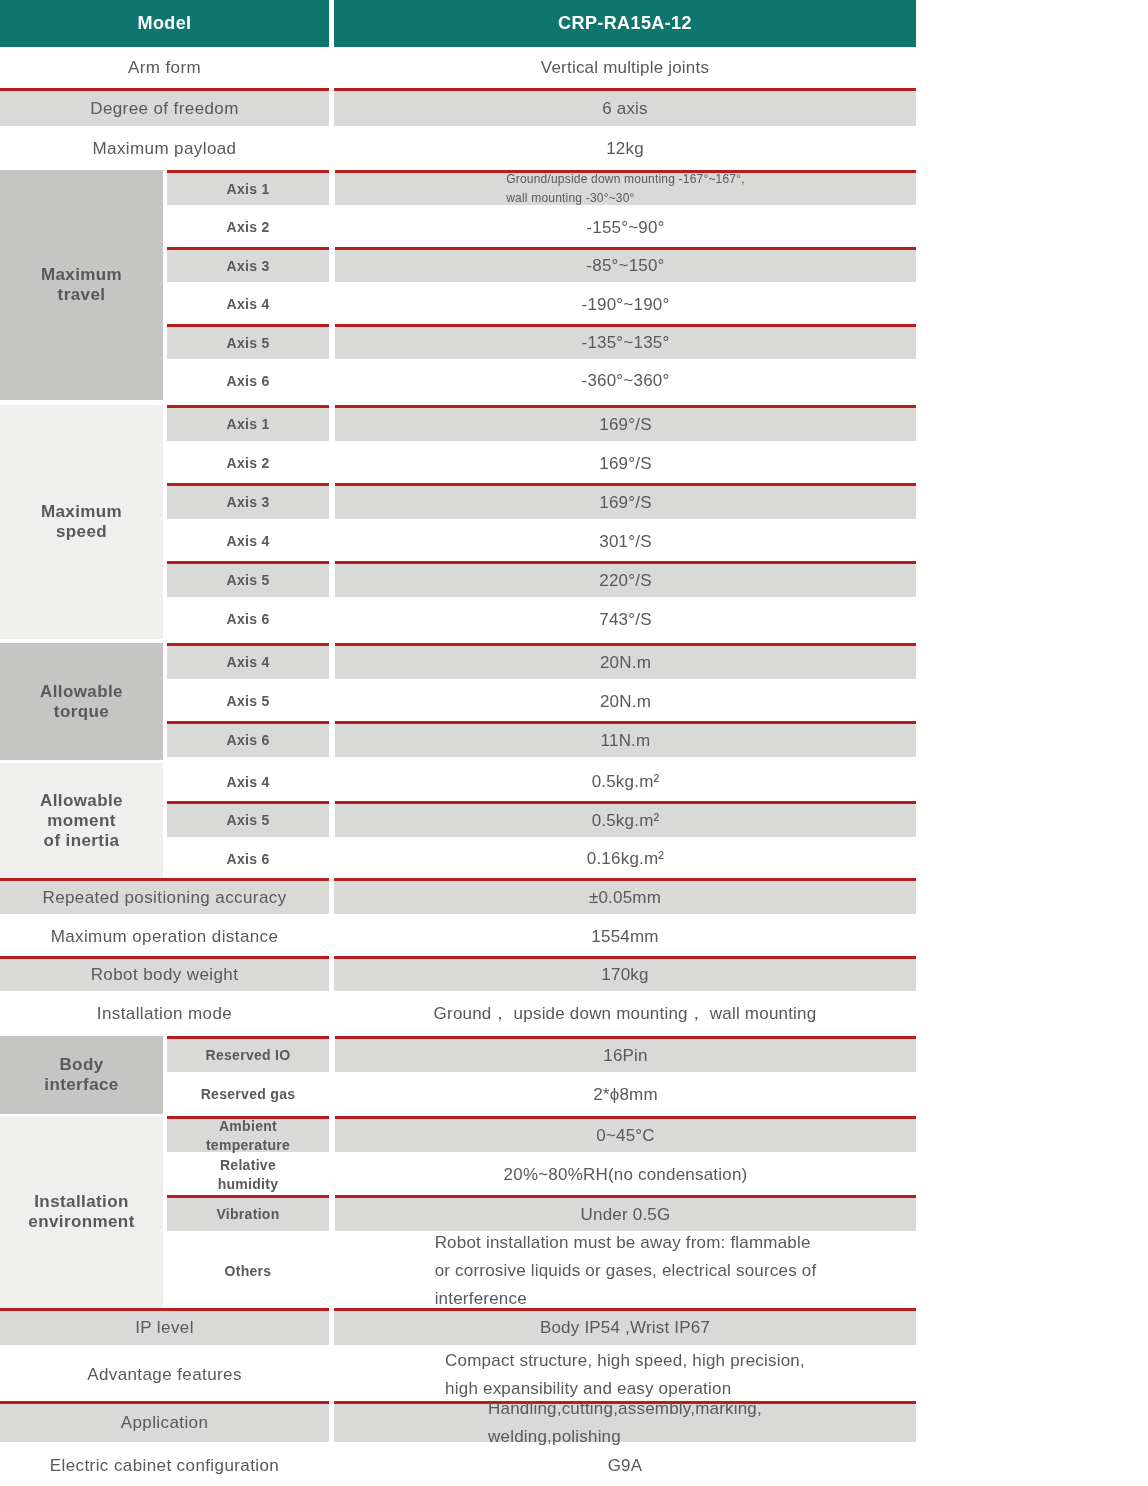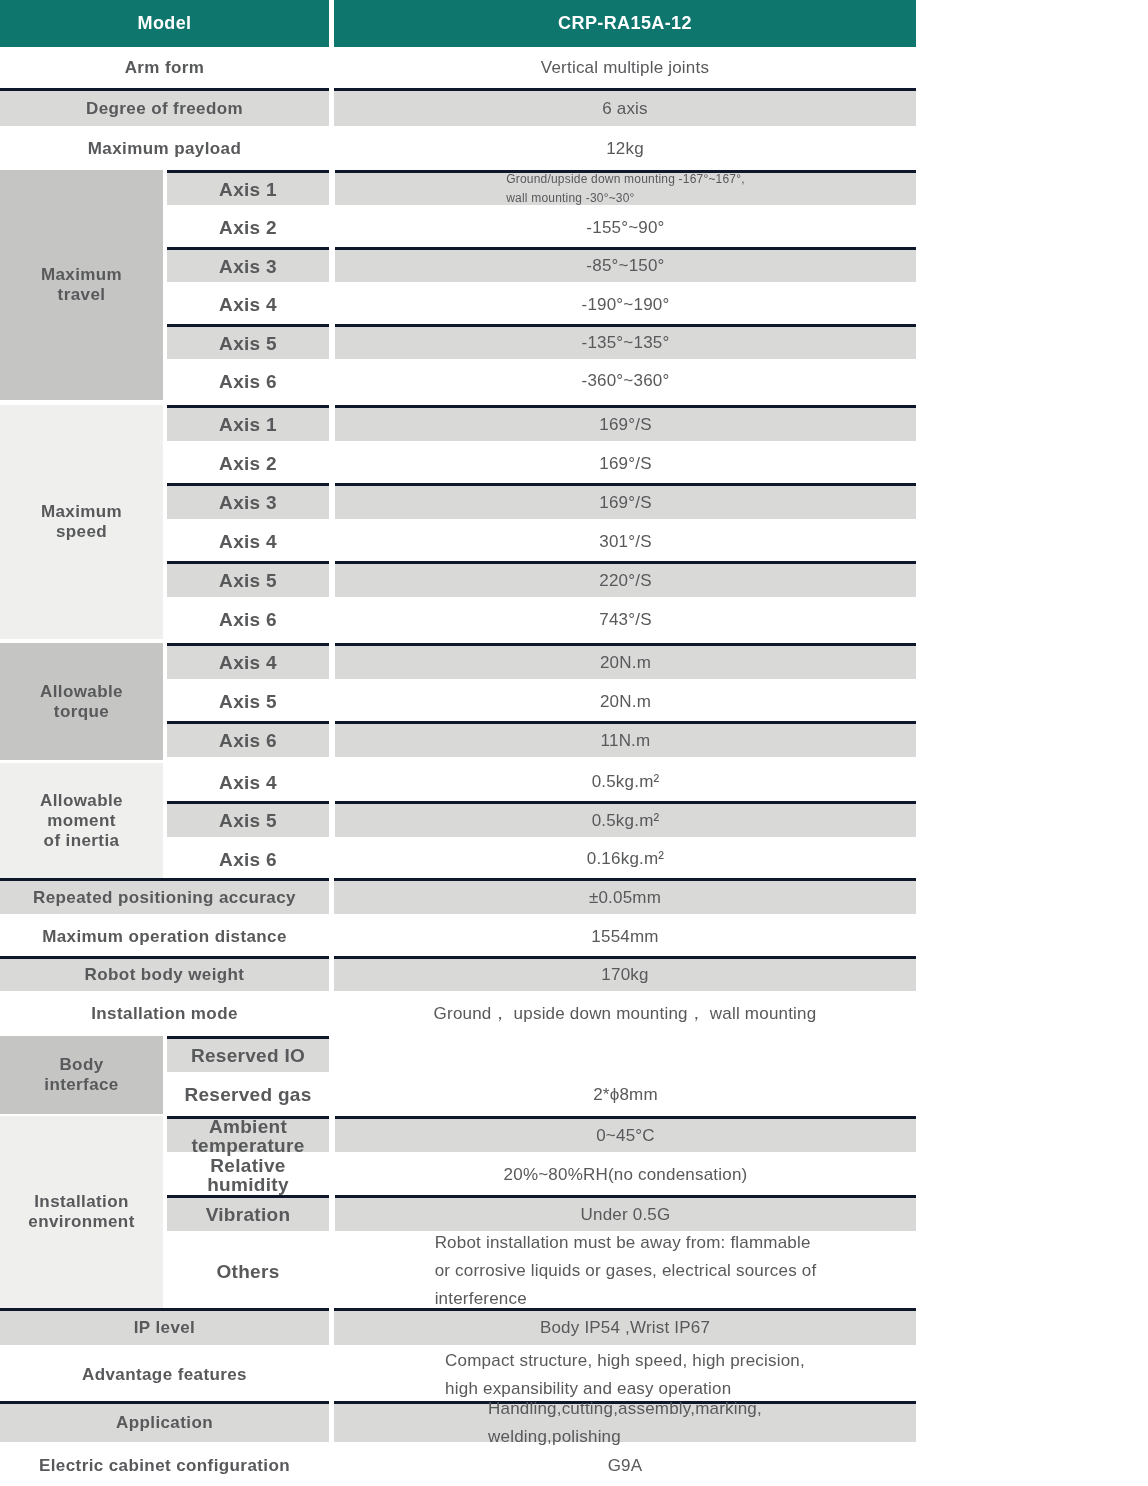--- a/index.html
+++ b/index.html
@@ -10,31 +10,31 @@
     color: #58595b;
     overflow: hidden;
   }
   .tbl { width: 916px; }
 
   
   .row { display: flex; width: 100%; }
   .lab {
     width: 329px; margin-right: 5px; flex: none;
     display: flex; align-items: center; justify-content: center;
-    font-weight: 700; font-size: 17px; letter-spacing: 0.4px;
+    font-weight: 400; font-size: 17px; letter-spacing: 0.4px;
     text-align: center;
   }
   .val {
     flex: 1 1 auto;
     display: flex; align-items: center; justify-content: center;
     font-size: 17px; letter-spacing: 0.2px;
   }
 
   
-  .g { background: #d9d9d8; border-top: 3px solid #0f172a; border-bottom: 3px solid #fff; }
+  .g { background: #d9d9d8; border-top: 3px solid #b91c1c; border-bottom: 3px solid #fff; }
 
   
   .hdr-cell {
     background: #0f766e; color: #ffffff;
     font-weight: 700; font-size: 18px; letter-spacing: 0.4px;
     border: none;
   }
 
   
   .section { display: flex; width: 100%; }
@@ -44,21 +44,21 @@
     font-weight: 700; font-size: 17px; letter-spacing: 0.4px;
     text-align: center; line-height: 20px;
   }
   .gdark  { background: #c5c5c4; }
   .glight { background: #efefee; }
   .srows { flex: 1 1 auto; display: flex; flex-direction: column; }
   .srow { display: flex; width: 100%; }
   .sub {
     width: 162px; margin-right: 6px; flex: none;
     display: flex; align-items: center; justify-content: center;
-    font-weight: 700; font-size: 19px; letter-spacing: 0.3px;
+    font-weight: 700; font-size: 14px; letter-spacing: 0.3px;
     text-align: center; line-height: 19px;
   }
   .sval {
     flex: 1 1 auto;
     display: flex; align-items: center; justify-content: center;
     font-size: 17px; letter-spacing: 0.2px;
   }
 
   
   .pre { white-space: pre-line; }
@@ -208,20 +208,21 @@
     <div class="lab">Installation mode</div>
     <div class="val">Ground， upside down mounting， wall mounting</div>
   </div>
 
   <div class="section" style="margin-top:3px;height:78px">
     <div class="gcell gdark pre">Body
 interface</div>
     <div class="srows">
       <div class="srow" style="height:39px">
         <div class="sub g">Reserved IO</div>
+        <div class="sval g">16Pin</div>
       </div>
       <div class="srow" style="height:39px">
         <div class="sub">Reserved gas</div>
         <div class="sval">2*ϕ8mm</div>
       </div>
     </div>
   </div>
 
   <div class="section" style="margin-top:2px;height:192px">
     <div class="gcell glight pre">Installation

